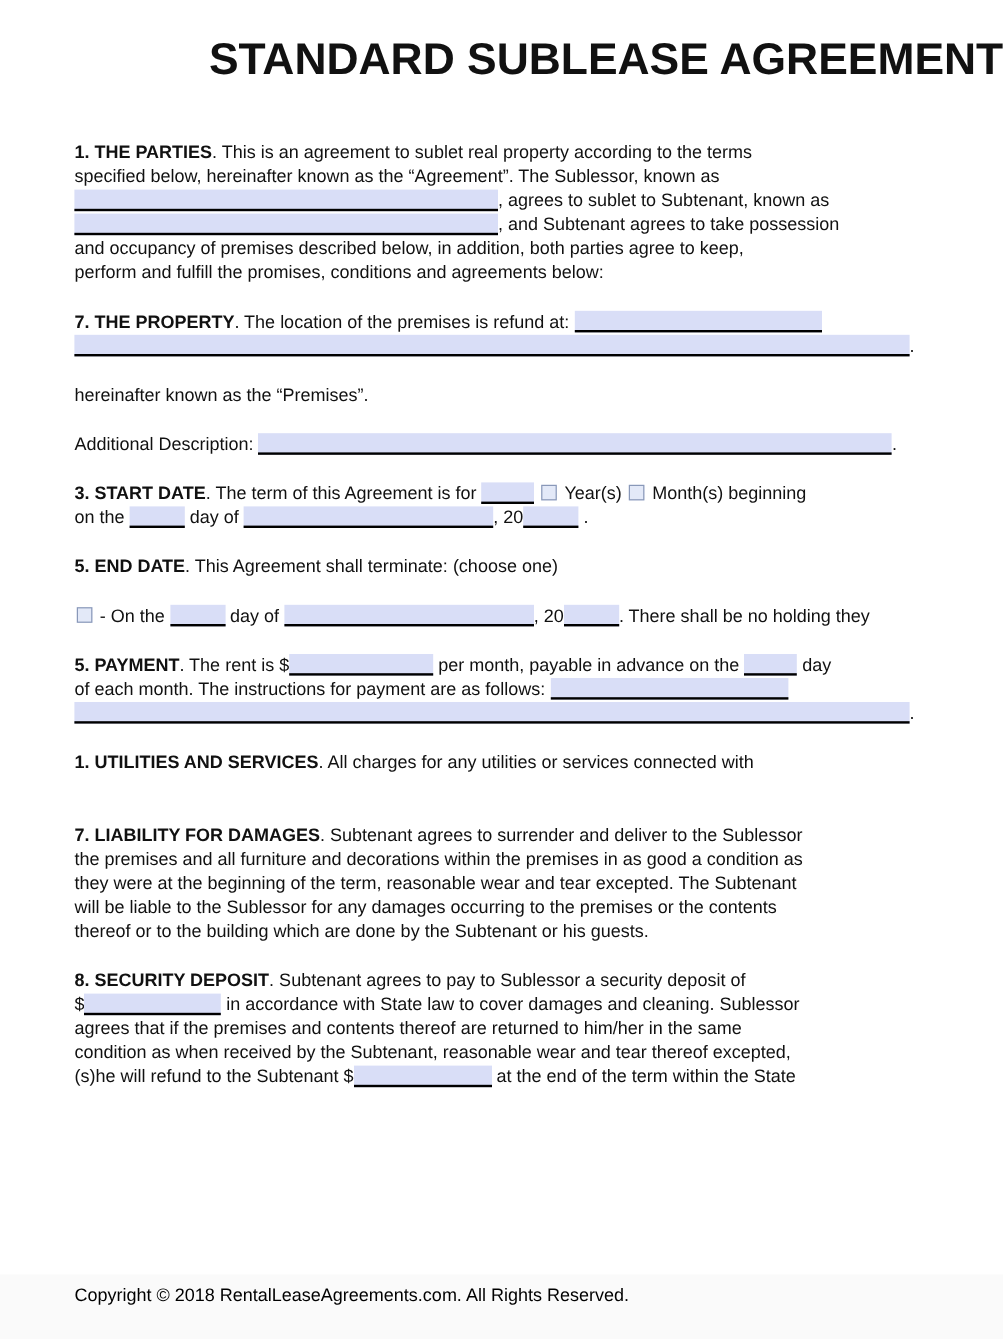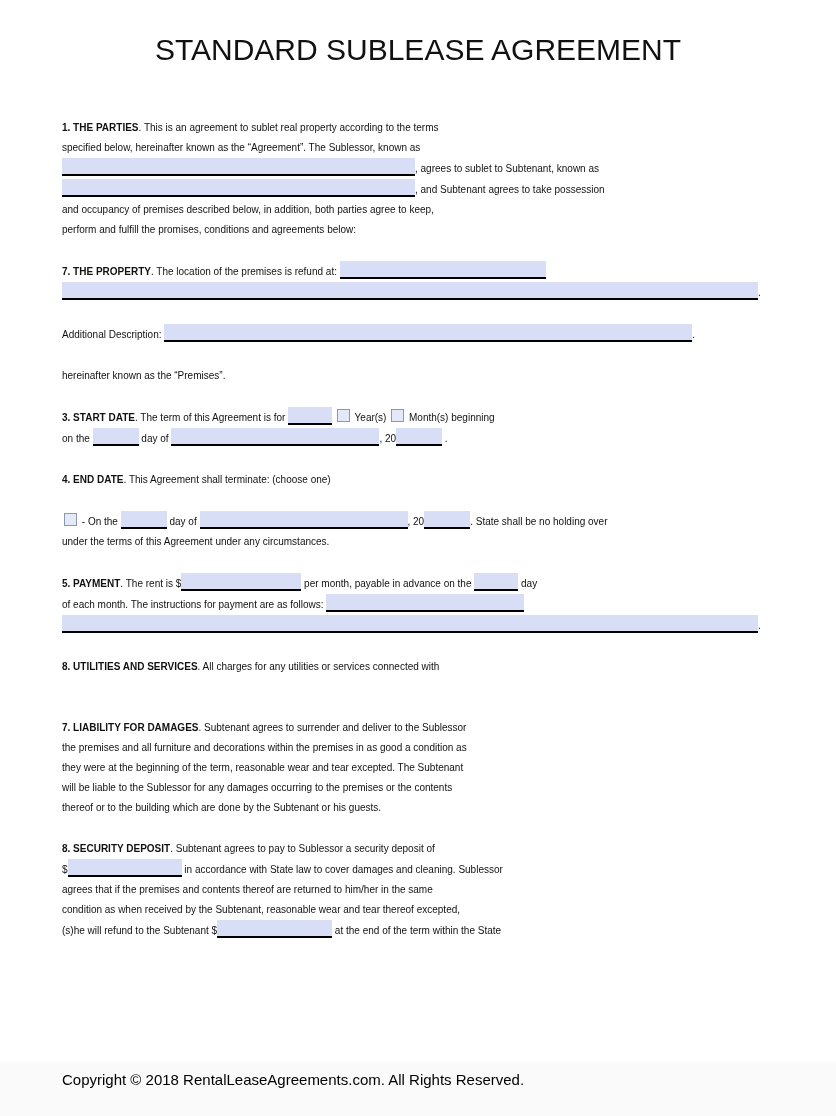--- a/index.html
+++ b/index.html
@@ -14,31 +14,31 @@
   html,body{margin:0;padding:0;}
   body{
     width:836px;height:1116px;
     background:#ffffff;
     font-family:"Liberation Sans","DejaVu Sans",sans-serif;
     color:var(--text);
     position:relative;
     overflow:hidden;
   }
   .page-title{
-    font-size:30px;
-    font-weight:normal;
-    text-align:center;
+    font-size:37px;
+    font-weight:bold;
+    text-align:right;
     letter-spacing:0px;
     margin:30px 0 48px 0;
     line-height:40px;
   }
   .doc{
     margin:0 40px 0 62px;
     width:732px;
-    font-size:10px;
+    font-size:15px;
     line-height:20px;
   }
   .doc p{
     margin:21px 0;
     white-space:nowrap; 
   }
   .b{font-weight:bold;}
   .field{
     display:inline-block;
     height:16px;
@@ -68,27 +68,27 @@
   }
 </style>
 </head>
 <body>
 
 <h1 class="page-title">STANDARD SUBLEASE AGREEMENT</h1>
 
 <div class="doc">
     <p><span class="b">1. THE PARTIES</span><span>. This is an agreement to sublet real property according to the terms</span><br><span>specified below, hereinafter known as the “Agreement”. The Sublessor, known as</span><br><span class="field" style="width: 353px;"></span><span>, agrees to sublet to Subtenant, known as</span><br><span class="field" style="width: 353px;"></span><span>, and Subtenant agrees to take possession</span><br><span>and occupancy of premises described below, in addition, both parties agree to keep,</span><br><span>perform and fulfill the promises, conditions and agreements below:</span></p>
     <p><span class="b">7. THE PROPERTY</span><span>. The location of the premises is refund at: </span><span class="field" style="width: 206px;"></span><br><span class="field" style="width: 696px;"></span><span>.</span></p>
+    <p><span>hereinafter known as the “Premises”.</span></p>
     <p><span>Additional Description: </span><span class="field" style="width: 528px;"></span><span>.</span></p>
-    <p><span>hereinafter known as the “Premises”.</span></p>
     <p><span class="b">3. START DATE</span><span>. The term of this Agreement is for </span><span class="field" style="width: 44px;"></span><span> </span><span class="checkbox"></span><span> Year(s) </span><span class="checkbox"></span><span> Month(s) beginning</span><br><span>on the </span><span class="field" style="width: 46px;"></span><span> day of </span><span class="field" style="width: 208px;"></span><span>, 20</span><span class="field" style="width: 46px;"></span><span> .</span></p>
-    <p><span class="b">4. END DATE</span><span>. This Agreement shall terminate: (choose one)</span></p>
-    <p><span class="checkbox"></span><span> - On the </span><span class="field" style="width: 46px;"></span><span> day of </span><span class="field" style="width: 208px;"></span><span>, 20</span><span class="field" style="width: 46px;"></span><span>. State shall be no holding over</span><br><span>under the terms of this Agreement under any circumstances.</span></p>
+    <p><span class="b">5. END DATE</span><span>. This Agreement shall terminate: (choose one)</span></p>
+    <p><span class="checkbox"></span><span> - On the </span><span class="field" style="width: 46px;"></span><span> day of </span><span class="field" style="width: 208px;"></span><span>, 20</span><span class="field" style="width: 46px;"></span><span>. There shall be no holding they</span><br></p>
     <p><span class="b">5. PAYMENT</span><span>. The rent is $</span><span class="field" style="width: 120px;"></span><span> per month, payable in advance on the </span><span class="field" style="width: 44px;"></span><span> day</span><br><span>of each month. The instructions for payment are as follows: </span><span class="field" style="width: 198px;"></span><br><span class="field" style="width: 696px;"></span><span>.</span></p>
-    <p><span class="b">8. UTILITIES AND SERVICES</span><span>. All charges for any utilities or services connected with</span><br><br></p>
+    <p><span class="b">1. UTILITIES AND SERVICES</span><span>. All charges for any utilities or services connected with</span><br><br></p>
     <p><span class="b">7. LIABILITY FOR DAMAGES</span><span>. Subtenant agrees to surrender and deliver to the Sublessor</span><br><span>the premises and all furniture and decorations within the premises in as good a condition as</span><br><span>they were at the beginning of the term, reasonable wear and tear excepted. The Subtenant</span><br><span>will be liable to the Sublessor for any damages occurring to the premises or the contents</span><br><span>thereof or to the building which are done by the Subtenant or his guests.</span></p>
     <p><span class="b">8. SECURITY DEPOSIT</span><span>. Subtenant agrees to pay to Sublessor a security deposit of</span><br><span>$</span><span class="field" style="width: 114px;"></span><span> in accordance with State law to cover damages and cleaning. Sublessor</span><br><span>agrees that if the premises and contents thereof are returned to him/her in the same</span><br><span>condition as when received by the Subtenant, reasonable wear and tear thereof excepted,</span><br><span>(s)he will refund to the Subtenant $</span><span class="field" style="width: 115px;"></span><span> at the end of the term within the State</span></p>
   </div>
 
 <div class="footer">
   <div class="footer-text">Copyright © 2018 RentalLeaseAgreements.com. All Rights Reserved.</div>
 
 </div>
 
 </body></html>

